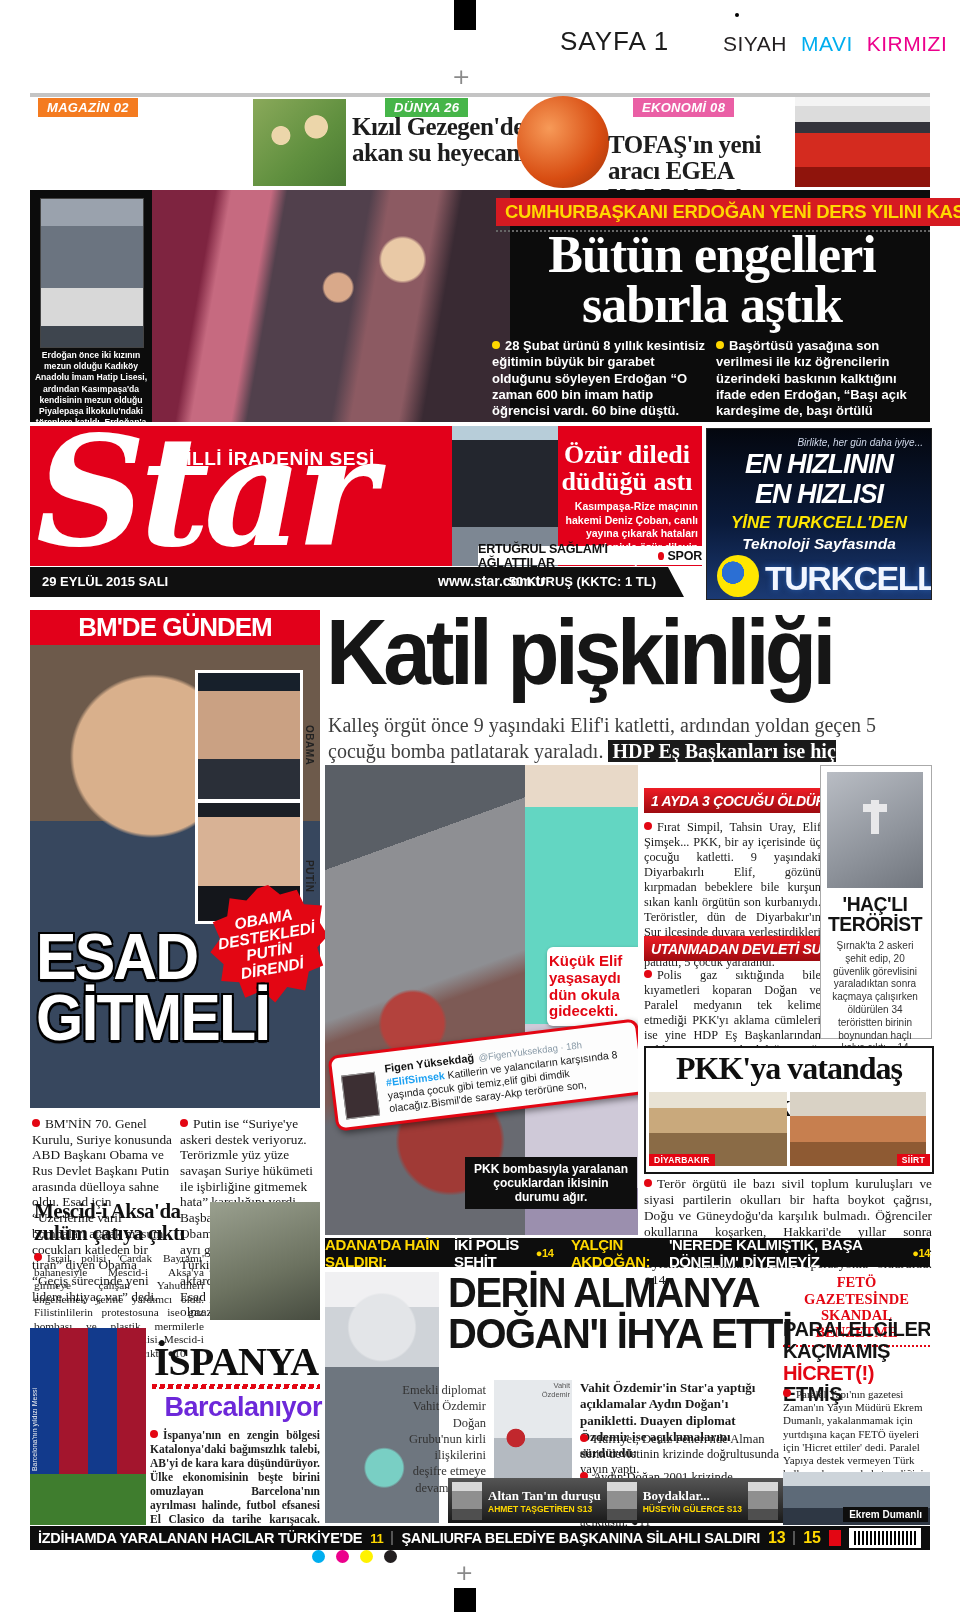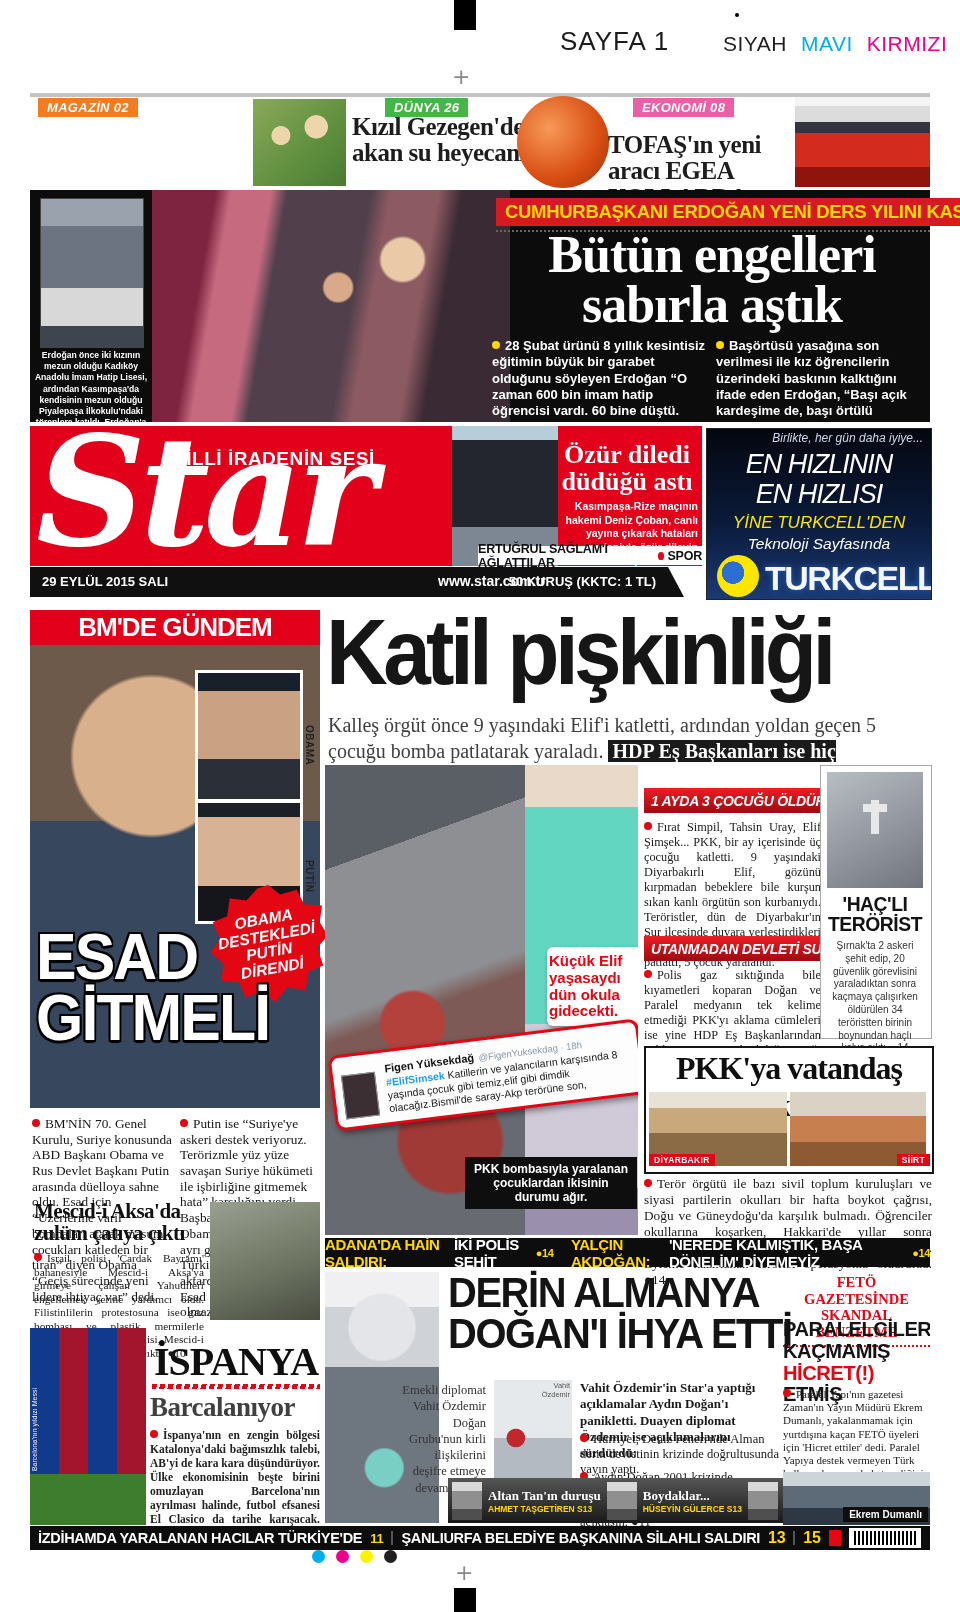--- a/index.html
+++ b/index.html
@@ -38,21 +38,21 @@
   .ozurh{font-family:"Liberation Serif",serif;font-weight:bold;font-size:26px;color:#fff;
        text-align:center;line-height:1.02}
   .ozurb{font-weight:bold;font-size:10.5px;color:#fff;text-align:right;line-height:1.3}
   .strap{background:#fff;display:flex;align-items:center;justify-content:center;
        font-weight:bold;font-size:12.5px;color:#101010;letter-spacing:-0.2px}
   .datebar{background:#101010;color:#fff;font-weight:bold;font-size:13px;
        clip-path:polygon(0 0,calc(100% - 16px) 0,100% 100%,0 100%)}
   
   .tcad{background:linear-gradient(180deg,#04070f,#0a1a3a 55%,#1b3a74);border:1px solid #222;
        color:#fff;overflow:hidden}
-  .tcit{font-style:italic;font-weight:normal;text-align:center;width:100%}
+  .tcit{font-style:italic;font-weight:bold;text-align:center;width:100%}
   .tclogo{border-radius:50%;background:radial-gradient(circle at 38% 42%,#2b6fd4 0 31%,#ffe600 32%)}
   .tcbrand{font-weight:bold;font-size:34px;letter-spacing:-1.5px;color:#f2f6ff;
        text-shadow:0 0 6px #2a5fb0}
   
   .redbar{background:#e2001a;color:#fff;font-weight:bold;text-align:center}
   .esad{font-weight:bold;font-size:64px;line-height:0.95;color:#fff;letter-spacing:-2px;
        transform:scaleX(0.95);transform-origin:left top;
        text-shadow:2px 2px 0 #000,-2px 2px 0 #000,2px -2px 0 #000,-2px -2px 0 #000,0 3px 1px #000}
   .badge{background:#e30613;
        clip-path:polygon(50% 0,60% 8%,74% 4%,80% 16%,95% 17%,93% 31%,100% 42%,91% 52%,96% 67%,
@@ -122,22 +122,22 @@
   .pill{position:absolute;background:#0e0e0e;color:#fff;font-weight:bold;font-size:10px;
        padding:2px 6px}
   
   .aksah{font-family:"Liberation Serif",serif;font-weight:bold;font-size:21px;line-height:1.05;
        color:#101010;letter-spacing:-0.5px}
   .aksabody{font-family:"Liberation Serif",serif;font-size:11.3px;line-height:1.2;color:#1a1a1a;
        text-align:justify}
   .spainh{font-family:"Liberation Serif",serif;font-weight:bold;font-size:40px;color:#0f0f0f;
        text-align:center;letter-spacing:-1px}
   .squig{background:repeating-linear-gradient(105deg,#e30613 0 5px,transparent 5px 8px)}
-  .barca{font-family:Liberation Serif, serif;font-weight:bold;font-size:27px;color:#404040;
-       text-align:left;letter-spacing:-0.5px}
+  .barca{font-family:Liberation Sans, sans-serif;font-weight:bold;font-size:27px;color:#6d28d9;
+       text-align:right;letter-spacing:-0.5px}
   .spainbody{font-family:"Liberation Serif",serif;font-weight:bold;font-size:11.5px;
        line-height:1.22;color:#222;text-align:justify}
   .vcap{writing-mode:vertical-rl;transform:rotate(180deg);font-size:7px;color:#f0f0f0}
   
   .ph-magazin{background:
      radial-gradient(circle at 30% 42%,#ecd6aa 0 11%,transparent 12%),
      radial-gradient(circle at 68% 32%,#ecd6aa 0 13%,transparent 14%),
      linear-gradient(135deg,#8aa95a,#5f8f3e 60%,#4a7a33)}
   .ph-mars{border-radius:50%;background:radial-gradient(circle at 35% 35%,#f79a58,#d84d12 60%,#9c3007)}
   .ph-car{background:linear-gradient(180deg,#f4f4f4 0 10%,#dcdcdc 10% 28%,#34343c 28% 40%,
@@ -232,21 +232,21 @@
     </div>
   </div>
 
   <div class="abs datebar" style="left:30px;top:567px;width:654px;height:30px">
     <span class="abs" style="left:12px;top:7px">29 EYLÜL 2015 SALI</span>
     <span class="abs" style="left:408px;top:6px;font-size:14px">www.star.com.tr</span>
     <span class="abs" style="right:28px;top:7px">50 KURUŞ (KKTC: 1 TL)</span>
   </div>
 
   <div class="abs tcad" style="left:706px;top:428px;width:224px;height:170px">
-    <div class="abs" style="right:8px;top:2px;font-style:italic;font-size:12px;color:#cfd8ea">Birlikte, her gün daha iyiye...</div>
+    <div class="abs" style="right:8px;top:8px;font-style:italic;font-size:10px;color:#cfd8ea">Birlikte, her gün daha iyiye...</div>
     <div class="abs tcit" style="top:20px;font-size:27px;letter-spacing:-1px">EN HIZLININ</div>
     <div class="abs tcit" style="top:50px;font-size:27px;letter-spacing:-1px">EN HIZLISI</div>
     <div class="abs tcit" style="top:84px;font-size:17px;color:#ffe600">YİNE TURKCELL'DEN</div>
     <div class="abs tcit" style="top:106px;font-size:15.5px">Teknoloji Sayfasında</div>
     <div class="abs tclogo" style="left:10px;top:126px;width:42px;height:42px"></div>
     <div class="abs tcbrand" style="left:58px;top:130px">TURKCELL</div>
   </div>
 
   <div class="abs redbar" style="left:30px;top:610px;width:290px;height:35px;font-size:26px;line-height:35px;letter-spacing:-1px">BM'DE GÜNDEM SURİYE</div>
   <div class="abs photo ph-davut" style="left:30px;top:645px;width:290px;height:463px">

